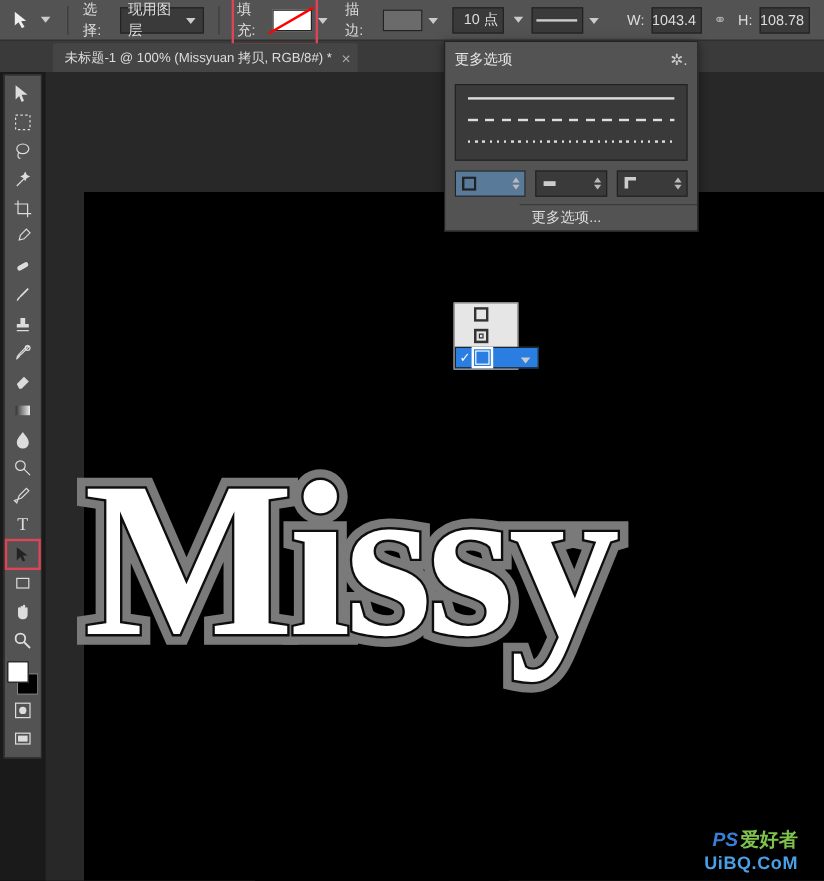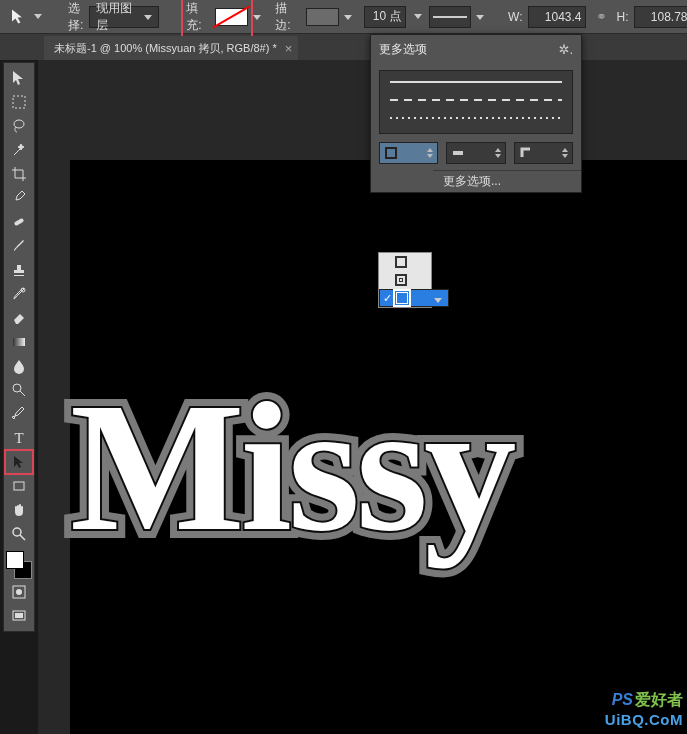--- a/index.html
+++ b/index.html
@@ -11,21 +11,21 @@
 .vdiv { width: 1px; height: 24px; background: #3a3a3a; }
 .sel { background: #3a3a3a; border: 1px solid #222; height: 22px; padding: 0 18px 0 6px; position: relative; color: #ddd; min-width: 70px; display: flex; align-items: center; }
 .sel::after { content: ""; position: absolute; right: 6px; top: 8px; border-left: 4px solid transparent; border-right: 4px solid transparent; border-top: 5px solid #ccc; }
 .swatch-wrap { display: flex; align-items: center; gap: 4px; padding: 2px 3px; }
 .swatch-wrap.hl { outline: 2px solid #d45; outline-offset: 0; }
 .swatch { width: 36px; height: 18px; background: #fff; border: 1px solid #222; position: relative; display: flex; align-items: center; justify-content: center; }
 .swatch .diag { position: absolute; width: 140%; height: 2px; background: #f00; transform: rotate(-30deg); }
 .swatch.stroke { background: #6b6b6b; }
 .swatch::after { content: ""; position: absolute; right: -14px; top: 6px; border-left: 4px solid transparent; border-right: 4px solid transparent; border-top: 5px solid #ccc; }
 .numfield { background: #3a3a3a; border: 1px solid #222; height: 22px; width: 46px; color: #ddd; padding: 0 4px; display: flex; align-items: center; justify-content: flex-end; }
-.numfield.w { width: 58px; }
+.numfield.w { width: 42px; }
 .lbl { color: #ddd; }
 .line-preview { width: 46px; height: 22px; background: #3a3a3a; border: 1px solid #222; display: flex; align-items: center; justify-content: center; position: relative; }
 .line-preview .ln { width: 34px; height: 2px; background: #ccc; }
 .line-preview::after { content: ""; position: absolute; right: -14px; top: 8px; border-left: 4px solid transparent; border-right: 4px solid transparent; border-top: 5px solid #ccc; }
 .link-icon { width: 18px; height: 18px; display: flex; align-items: center; justify-content: center; color: #aaa; font-size: 13px; }
 .ptr-icon { width: 14px; height: 14px; background: #eee; clip-path: polygon(0 0, 0 85%, 25% 65%, 45% 100%, 60% 92%, 40% 58%, 70% 55%); }
 
 
 .tab-strip { height: 26px; background: #3a3a3a; display: flex; align-items: flex-end; padding-left: 44px; }
 .filetab { background: #454545; height: 24px; padding: 0 6px 0 10px; display: flex; align-items: center; gap: 8px; font-size: 11px; color: #ddd; border-top-left-radius: 2px; border-top-right-radius: 2px; }
@@ -69,21 +69,21 @@
 .align-dd { position: absolute; left: 378px; top: 252px; width: 54px; background: #e6e6e6; border: 1px solid #8a8a8a; z-index: 60; }
 .align-dd .opt { height: 18px; display: flex; align-items: center; padding-left: 16px; position: relative; }
 .align-dd .opt.sel { background: #2a7de1; }
 .align-dd .opt.sel::before { content: "✓"; position: absolute; left: 3px; color: #fff; font-size: 11px; }
 .align-dd .glyph { width: 12px; height: 12px; border: 2px solid #333; }
 .align-dd .glyph.center { box-shadow: inset 0 0 0 2px #e6e6e6, inset 0 0 0 3px #333; }
 .align-dd .glyph.outside { outline: 2px solid #333; outline-offset: 1px; border-width: 1px; }
 .align-dd .opt.sel .glyph { border-color: #fff; }
 .align-dd .opt.sel .glyph.outside { outline-color: #fff; }
 
-.watermark { position: absolute; bottom: 6px; right: 4px; text-align: right; font-family: Arial, sans-serif; z-index: 5; }
+.watermark { position: absolute; bottom: 6px; right: 22px; text-align: right; font-family: Arial, sans-serif; z-index: 5; }
 .watermark .l1 { color: #7fc24d; font-size: 16px; font-weight: bold; text-shadow: 1px 1px 0 #000; }
 .watermark .l1 .ps { color: #3a7fd6; font-style: italic; margin-right: 2px; }
 .watermark .l2 { color: #4aa0e6; font-size: 15px; font-weight: bold; letter-spacing: 0.5px; }
 
 
 .ddarrow { width: 12px; display: inline-flex; justify-content: center; }
 .ddarrow::after { content: ""; border-left: 4px solid transparent; border-right: 4px solid transparent; border-top: 5px solid #ccc; }
 </style>
 </head>
 <body>

